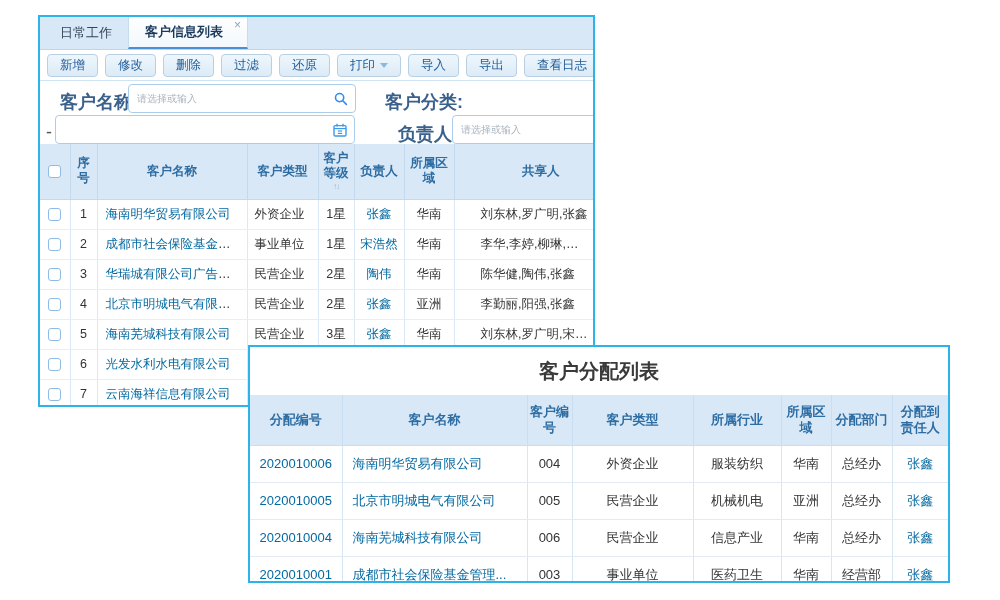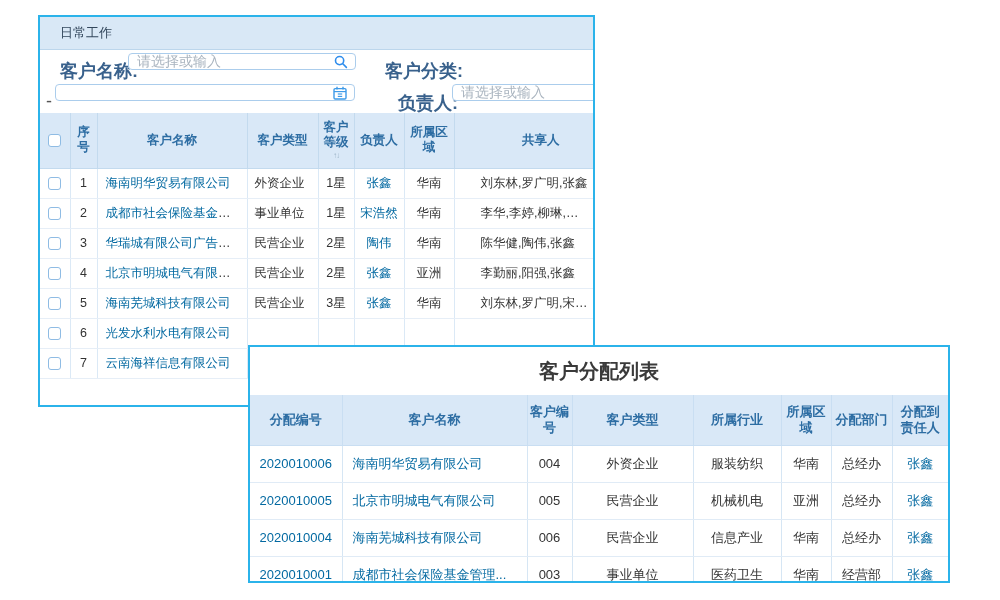--- a/index.html
+++ b/index.html
@@ -25,22 +25,22 @@
   .toolbar { height:31px; display:flex; align-items:center; gap:7px; padding-left:7px;
     background:#fff; border-bottom:1px solid #cfe3f3; }
   .tbtn { display:inline-flex; align-items:center; gap:5px; height:23px; padding:0 12px;
     font-size:12.5px; color:#1f5c99; background:linear-gradient(#eef6fc,#dcebf7);
     border:1px solid #b9cfe4; border-radius:4px; cursor:pointer; white-space:nowrap; }
   .caret { width:0; height:0; border-left:4px solid transparent; border-right:4px solid transparent;
     border-top:5px solid #8cb8de; display:inline-block; }
 
   .filters { position:relative; height:63px; background:#fff; }
   .flabel { position:absolute; font-size:18px; font-weight:bold; color:#39618c; white-space:nowrap; }
-  .finput { position:absolute; height:17px; border:1px solid #abcdec; border-radius:4px;
-    background:#fff; font-size:14px; color:#333; display:flex; align-items:center;
+  .finput { position:absolute; height:29px; border:1px solid #abcdec; border-radius:4px;
+    background:#fff; font-size:10px; color:#333; display:flex; align-items:center;
     padding:0 26px 0 8px; }
   .finput .ph { color:#a9b4bf; }
   .ficon { position:absolute; right:7px; top:50%; transform:translateY(-50%); display:flex; }
 
   
   table { border-collapse:collapse; table-layout:fixed; width:100%; }
   th,td { overflow:hidden; white-space:nowrap; text-overflow:ellipsis; }
 
   .t1 thead th { background:#d9e8f7; color:#2d6da3; font-size:12.5px; font-weight:bold;
     height:55px; border-right:1px solid #c3daee; border-bottom:1px solid #c3daee;
@@ -77,22 +77,40 @@
 </style>
 </head>
 <body>
 
 <div class="stage">
 
   <div class="panel1">
 
     <div class="tabbar">
       <div class="tab inactive">日常工作</div>
+      <div class="tab active">
+        <span>客户信息列表</span>
+        <span class="tab-close">×</span>
+      </div>
     </div>
 
+    <div class="toolbar">
+      <button class="tbtn">新增</button>
+      <button class="tbtn">修改</button>
+      <button class="tbtn">删除</button>
+      <button class="tbtn">过滤</button>
+      <button class="tbtn">还原</button>
+      <button class="tbtn">
+        <span>打印</span>
+        <span class="caret"></span>
+      </button>
+      <button class="tbtn">导入</button>
+      <button class="tbtn">导出</button>
+      <button class="tbtn">查看日志</button>
+    </div>
 
     <div class="filters">
       <span class="flabel" style="left:20px; top:9px;">客户名称:</span>
       <div class="finput" style="left:88px; top:3px; width:228px;">
         <span class="ph">请选择或输入</span>
         <span class="ficon">
           <svg width="14" height="14" viewBox="0 0 14 14">
             <circle cx="5.6" cy="5.6" r="4.1" fill="none" stroke="#2e8ded" stroke-width="1.6"></circle>
             <line x1="8.8" y1="8.8" x2="12.4" y2="12.4" stroke="#2e8ded" stroke-width="1.6" stroke-linecap="round"></line>
           </svg>

